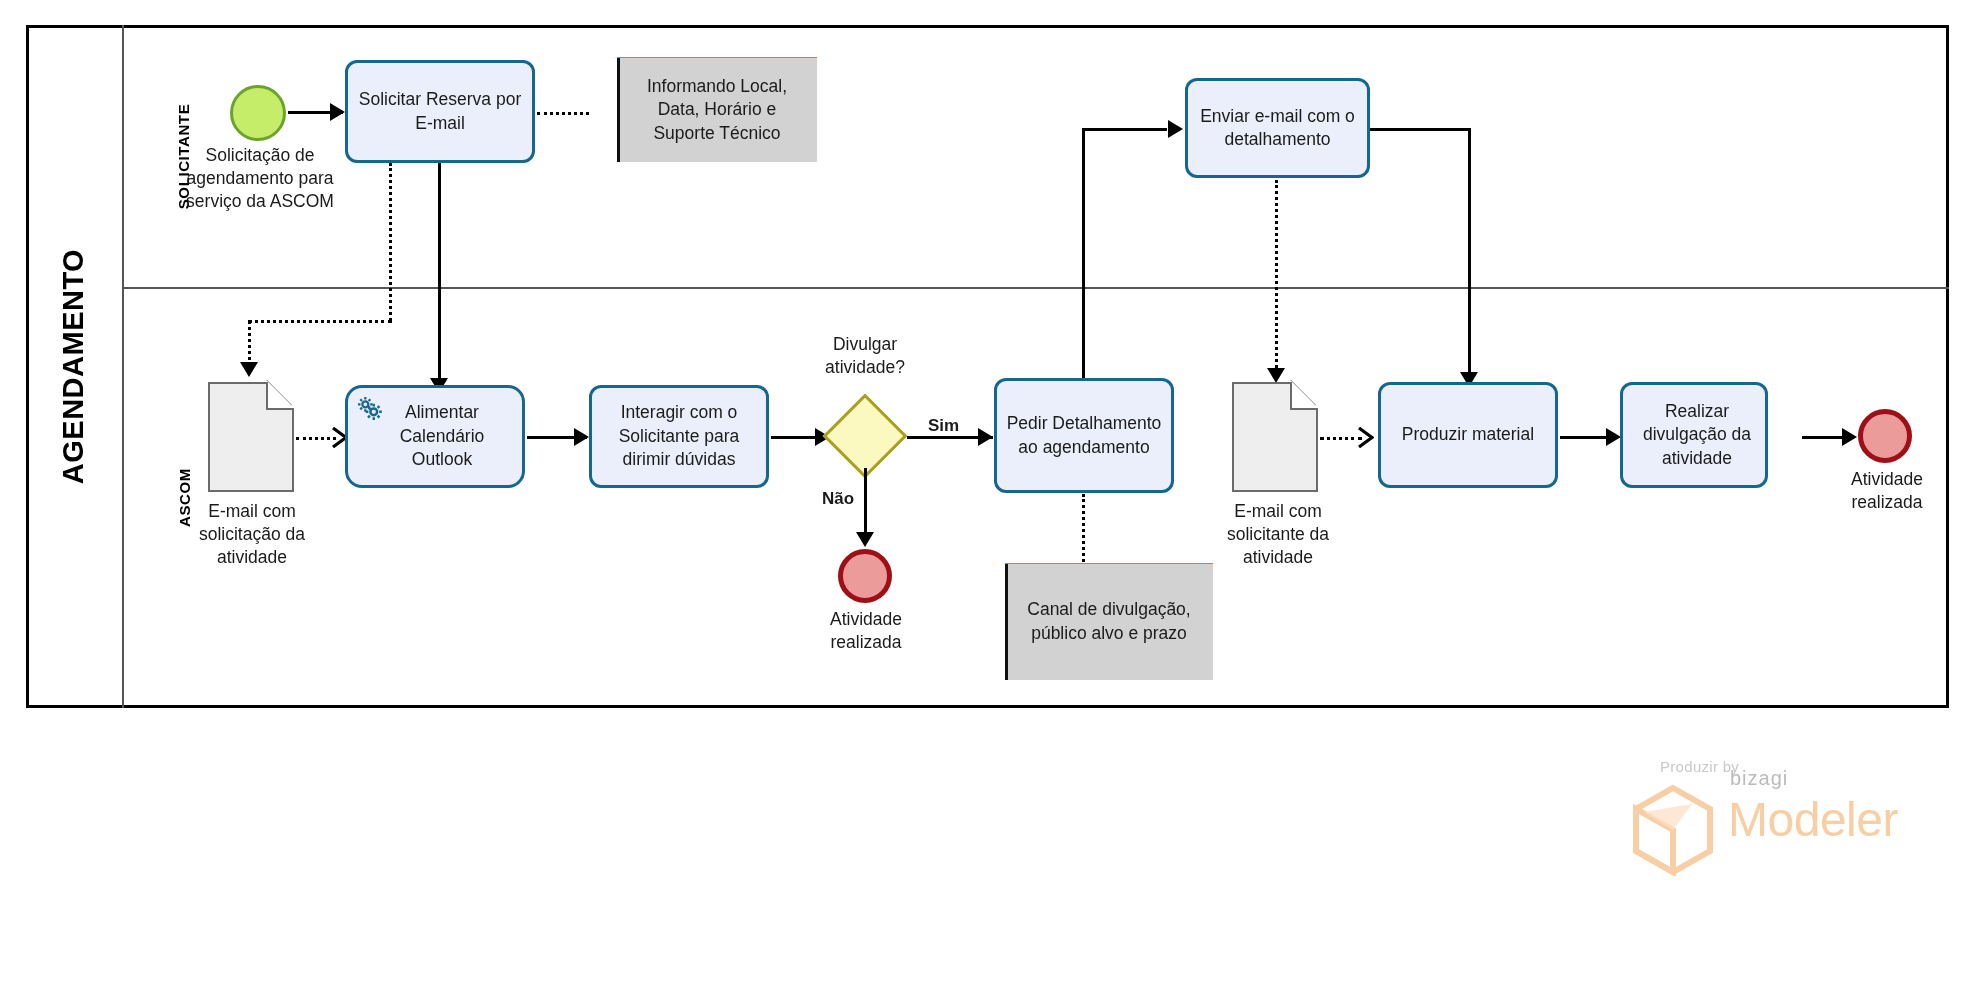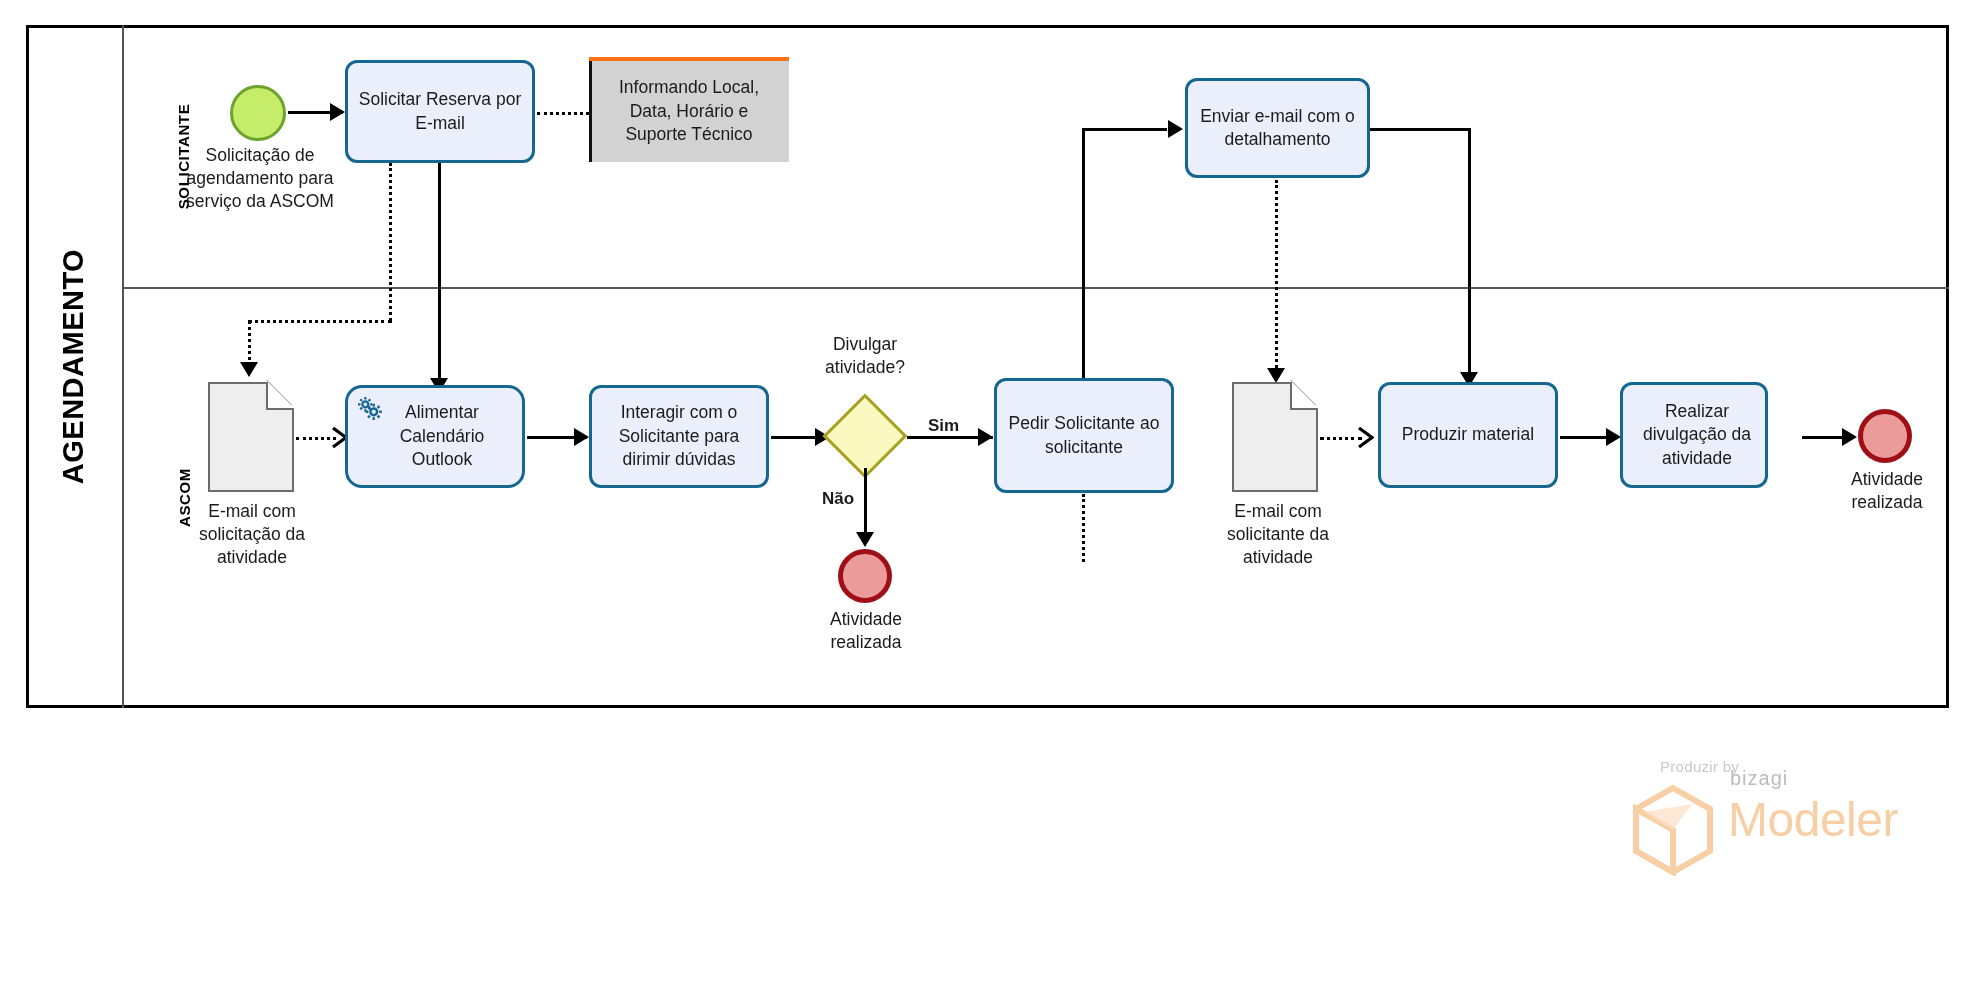--- a/index.html
+++ b/index.html
@@ -69,23 +69,23 @@
     background:#fff;border-left:2px solid #6b6b6b;border-bottom:2px solid #6b6b6b;
   }
   .doc-fold:after{
     content:"";position:absolute;left:-2px;top:-2px;width:0;height:0;
     border-left:26px solid transparent;border-top:26px solid #6b6b6b;
     clip-path:polygon(0 0,100% 100%,100% 96%,4% 0);
   }
 
   
   .annot{
-    background:#d2d2d2;border-top:4px solid #f97316;
+    background:#d2d2d2;border-top:1px solid #f97316;
     display:flex;align-items:center;justify-content:flex-end;text-align:center;
-    font-size:17.5px;line-height:1.35;color:#1b1b1b;padding:4px 8px;
+    font-size:17.5px;line-height:1.35;color:#1b1b1b;padding:4px 8px;margin-left:28px;
   }
   .annot-bar{position:absolute;left:0;top:0;width:3px;height:100%;background:#111;}
 
   
   .lbl-free{
     text-align:center;font-size:17.5px;line-height:1.30;color:#1b1b1b;
   }
   .lbl-flow{
     font-size:17px;color:#1b1b1b;line-height:1;font-weight:bold;
   }
@@ -225,25 +225,29 @@
   <div class="abs arrow arrow-r" style="left:978px;top:428px;"></div>
 
   <div class="abs lbl-flow" style="left:822px;top:490px;">Não</div>
   <div class="abs ln ln-v" style="left:864px;top:468px;height:70px;"></div>
   <div class="abs arrow arrow-d" style="left:856px;top:532px;"></div>
 
   <div class="abs ev ev-end" style="left:838px;top:549px;width:54px;height:54px;"></div>
   <div class="abs lbl-free" style="left:805px;top:608px;width:122px;">Atividade realizada</div>
 
   <div class="abs task" style="left:994px;top:378px;width:180px;height:115px;">
-    <span class="lbl">Pedir Solicitante ao solicitante</span>
+    <span class="lbl">Pedir Detalhamento ao agendamento</span>
   </div>
 
   <div class="abs dot-v" style="left:1082px;top:494px;height:68px;"></div>
 
+  <div class="abs annot" style="left:977px;top:563px;width:208px;height:117px;">
+    <div class="annot-bar"></div>
+    <span class="lbl">Canal de divulgação, público alvo e prazo</span>
+  </div>
 
   <div class="abs doc" style="left:1232px;top:382px;width:86px;height:110px;">
     <div class="doc-fold"></div>
   </div>
   <div class="abs lbl-free" style="left:1210px;top:500px;width:136px;">E-mail com solicitante da atividade</div>
 
   <div class="abs dot-h" style="left:1320px;top:437px;width:42px;"></div>
   <svg class="abs" style="left:1358px;top:427px;width:16px;height:21px;" viewBox="0 0 16 21">
     <path d="M1 1 L14 10.5 L1 20" fill="none" stroke="#000" stroke-width="3.2"></path>
   </svg>

